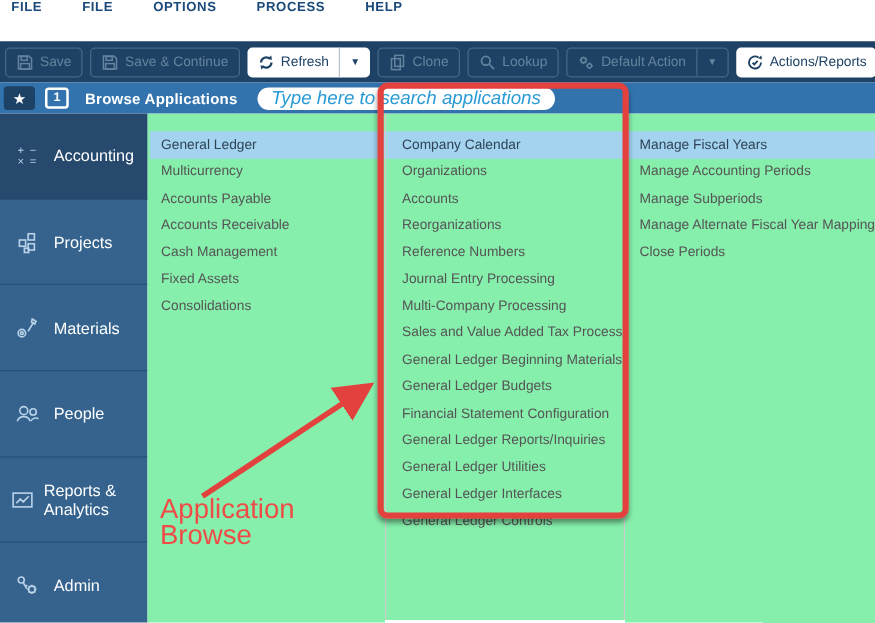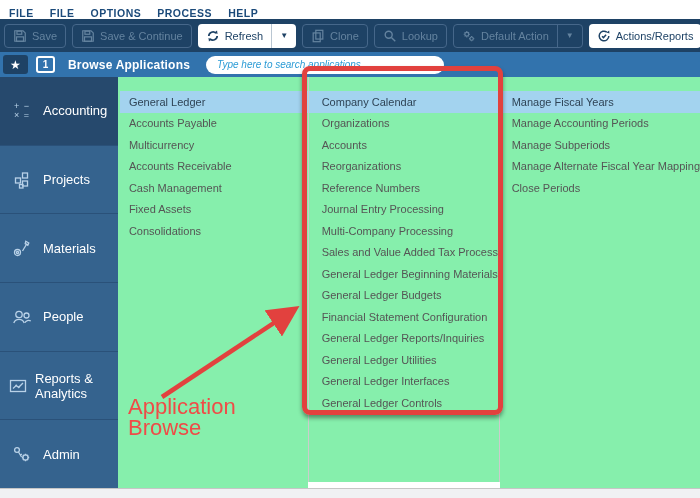--- a/index.html
+++ b/index.html
@@ -5,21 +5,21 @@
   * { margin:0; padding:0; box-sizing:border-box; }
   html,body { width:700px; height:498px; }
   body {
     font-family:"Liberation Sans", sans-serif;
     background:#ffffff;
     position:relative;
     overflow:hidden;
   }
 
   
-  .menubar { height:19px; background:#ffffff; display:flex; align-items:flex-end; padding-left:9px; gap:16px; }
+  .menubar { height:33px; background:#ffffff; display:flex; align-items:flex-start; padding-left:9px; gap:32px; }
   .menubar .mi { font-size:10.5px; font-weight:bold; color:#1b4a7a; letter-spacing:.5px; cursor:default; }
 
   
   .toolbar { height:33px; background:#1e4265; display:flex; align-items:center; padding:0 4px; gap:6px; }
   .tbtn, .tgroup { height:24px; border-radius:4px; display:flex; align-items:center; font-size:11px; white-space:nowrap; }
   .tbtn { gap:5px; padding:0 8px; }
   .disabled-btn { border:1px solid #46678a; color:#64839f; background:transparent;justify-content:flex-end; }
   .enabled-btn  { background:#ffffff; color:#1e4265; }
   .tgroup { padding:0; }
   .tgroup .seg { height:100%; display:flex; align-items:center; gap:5px; padding:0 8px; }
@@ -27,21 +27,21 @@
   .tgroup.enabled-btn .arrow-seg { border-left:1px solid #b9c6d2; }
   .tgroup.disabled-btn .arrow-seg { border-left:1px solid #46678a; }
   .ticon { display:flex; align-items:center; }
   .ticon svg { display:block; }
 
   
   .browsebar { height:25px; background:#3273ad; display:flex; align-items:center; padding:0 3px; }
   .favbox { width:25px; height:19px; background:#1e4265; border-radius:3px; display:flex; align-items:center; justify-content:center; color:#fff; font-size:12px; cursor:pointer; }
   .winbox { width:19px; height:17px; border:2px solid #fff; border-radius:3px; color:#fff; font-size:10px; font-weight:bold; display:flex; align-items:center; justify-content:center; margin-left:8px; cursor:pointer; }
   .browse-title { color:#fff; font-weight:bold; font-size:12px; margin:0 16px 0 13px; letter-spacing:.2px; }
-  .searchbox { width:238px; height:18px; border-radius:9px; border:none; padding:0 11px; font-size:10px; font-style:italic; color:#2b9bd5; outline:none; }
+  .searchbox { width:238px; height:18px; border-radius:9px; border:none; padding:0 11px; font-size:15px; font-style:italic; color:#2b9bd5; outline:none; }
   .searchbox::placeholder { color:#2b9bd5; font-style:italic; opacity:1; }
 
   
   .content { display:flex; height:411px; background:#ffffff; position:relative; }
   .sidebar { width:118px; background:#35638e; display:flex; flex-direction:column; }
   .tile { flex:1; display:flex; align-items:center; gap:7px; padding-left:8px; color:#ffffff; font-size:13px; border-bottom:1px solid #2a5179; cursor:pointer; }
   .tile:last-child { border-bottom:none; }
   .tile.selected { background:#26496d; }
   .icon-cell { width:28px; display:flex; justify-content:center; color:#b9d2e8; }
   .icon-cell svg { display:block; }
@@ -263,25 +263,25 @@
   </div>
 
   <div class="panel panel1">
     <div>
 
         <div class="row selected">
           <span>General Ledger</span>
         </div>
 
         <div class="row">
+          <span>Multicurrency</span>
+        </div>
+
+        <div class="row">
           <span>Accounts Payable</span>
-        </div>
-
-        <div class="row">
-          <span>Multicurrency</span>
         </div>
 
         <div class="row">
           <span>Accounts Receivable</span>
         </div>
 
         <div class="row">
           <span>Cash Management</span>
         </div>
 

